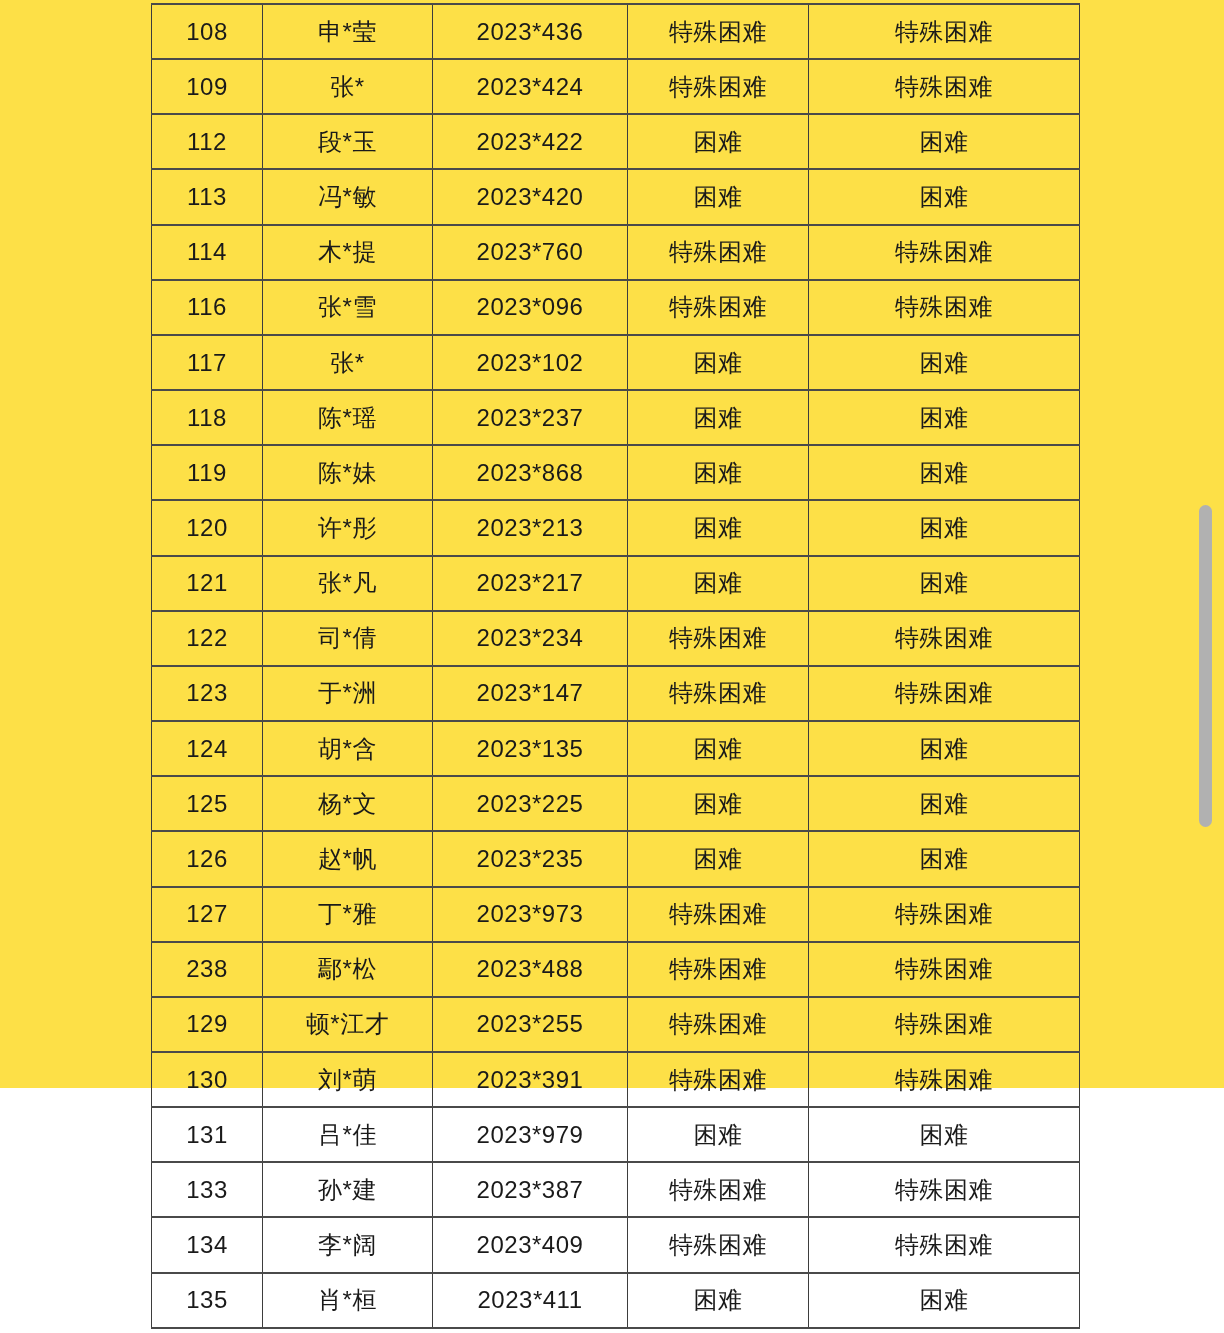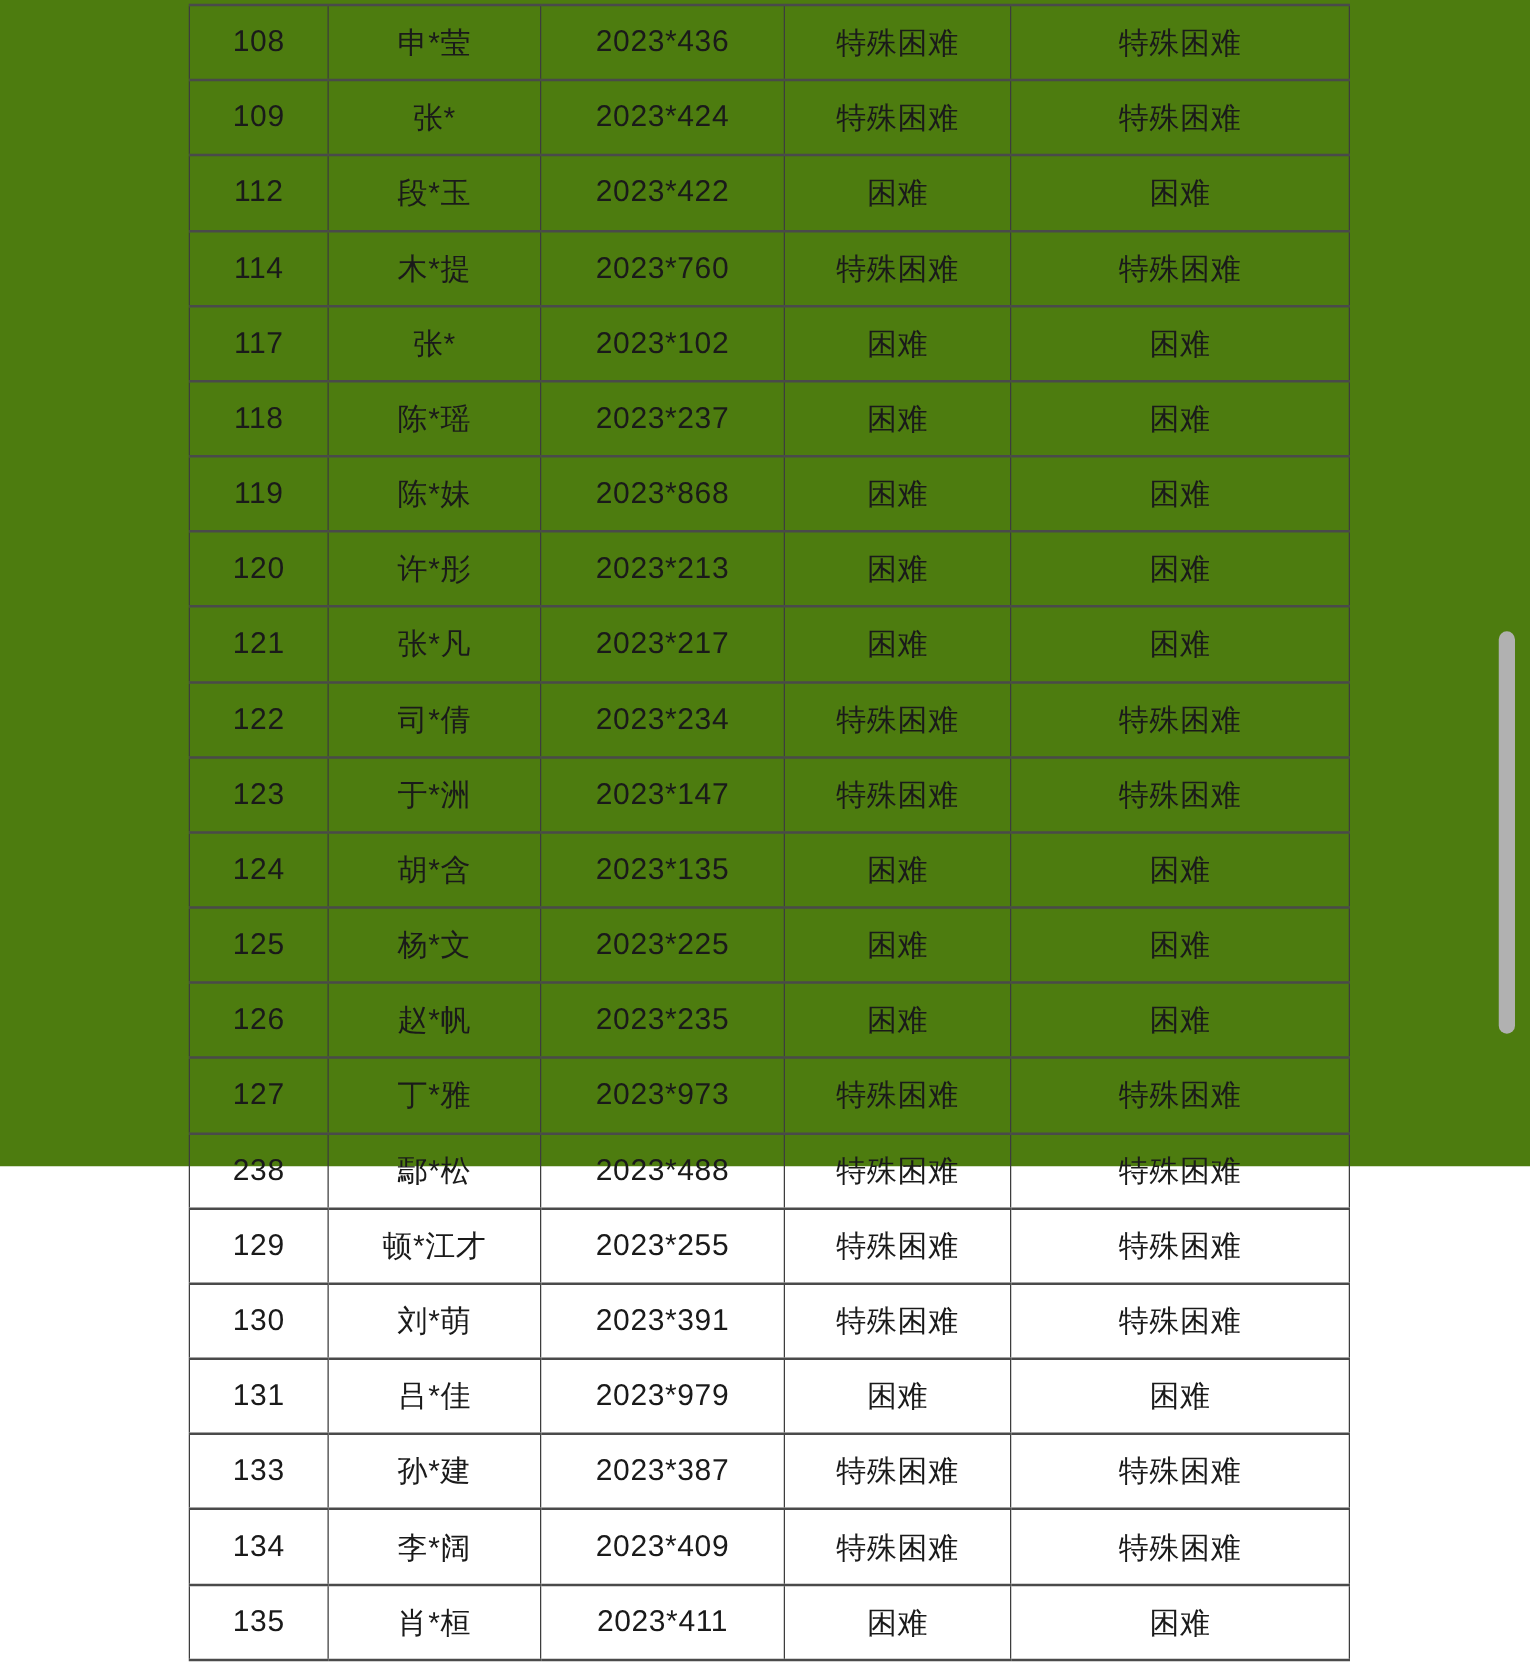--- a/index.html
+++ b/index.html
@@ -7,22 +7,22 @@
     padding: 0;
     background: #ffffff;
     width: 1224px;
     height: 1333px;
     overflow: hidden;
     font-family: "Liberation Sans", "DejaVu Sans", sans-serif;
   }
   .canvas {
     position: relative;
     width: 1224px;
-    height: 933px;
-    background: #4d7c0f;
+    height: 1088px;
+    background: #fde047;
   }
   .aid-table-wrap {
     position: absolute;
     left: 151px;
     top: 3px;
     width: 928px;
     height: 1326px;
   }
   table.aid-table {
     border-collapse: collapse;
@@ -92,27 +92,41 @@
     <td>特殊困难</td>
   </tr>
           <tr>
     <td>112</td>
     <td>段*玉</td>
     <td>2023*422</td>
     <td>困难</td>
     <td>困难</td>
   </tr>
           <tr>
+    <td>113</td>
+    <td>冯*敏</td>
+    <td>2023*420</td>
+    <td>困难</td>
+    <td>困难</td>
+  </tr>
+          <tr>
     <td>114</td>
     <td>木*提</td>
     <td>2023*760</td>
     <td>特殊困难</td>
     <td>特殊困难</td>
   </tr>
           <tr>
+    <td>116</td>
+    <td>张*雪</td>
+    <td>2023*096</td>
+    <td>特殊困难</td>
+    <td>特殊困难</td>
+  </tr>
+          <tr>
     <td>117</td>
     <td>张*</td>
     <td>2023*102</td>
     <td>困难</td>
     <td>困难</td>
   </tr>
           <tr>
     <td>118</td>
     <td>陈*瑶</td>
     <td>2023*237</td>

